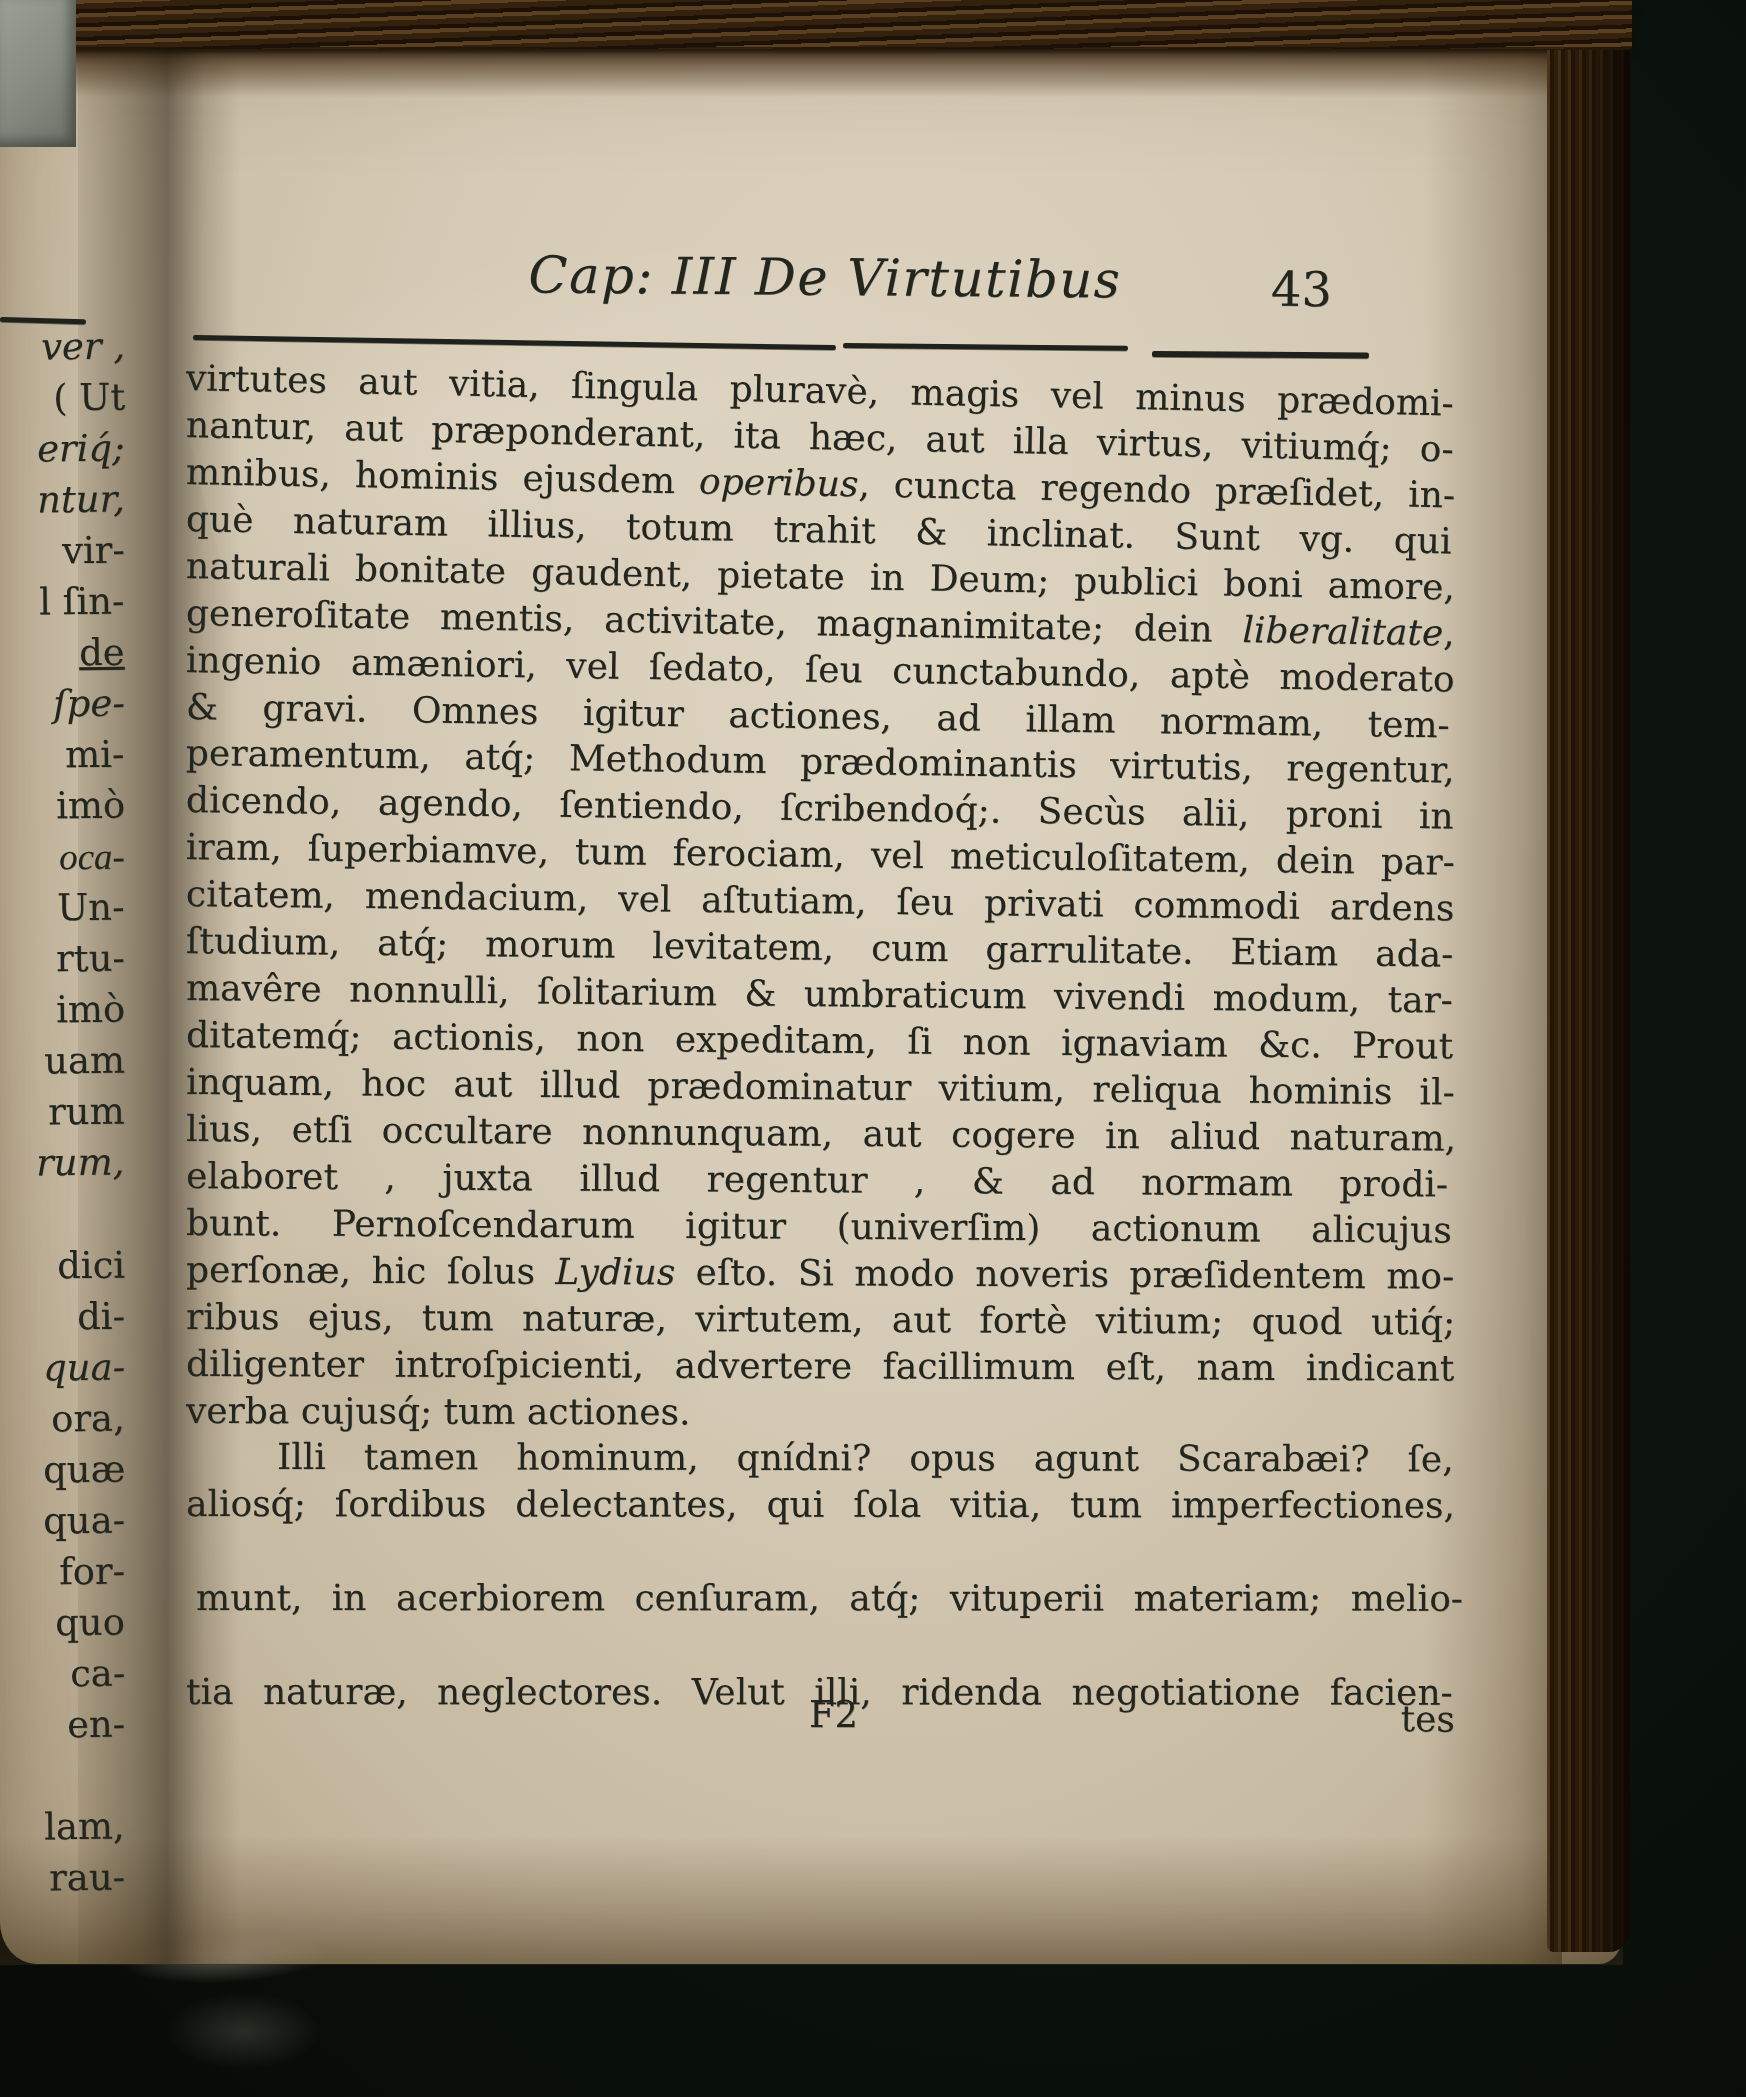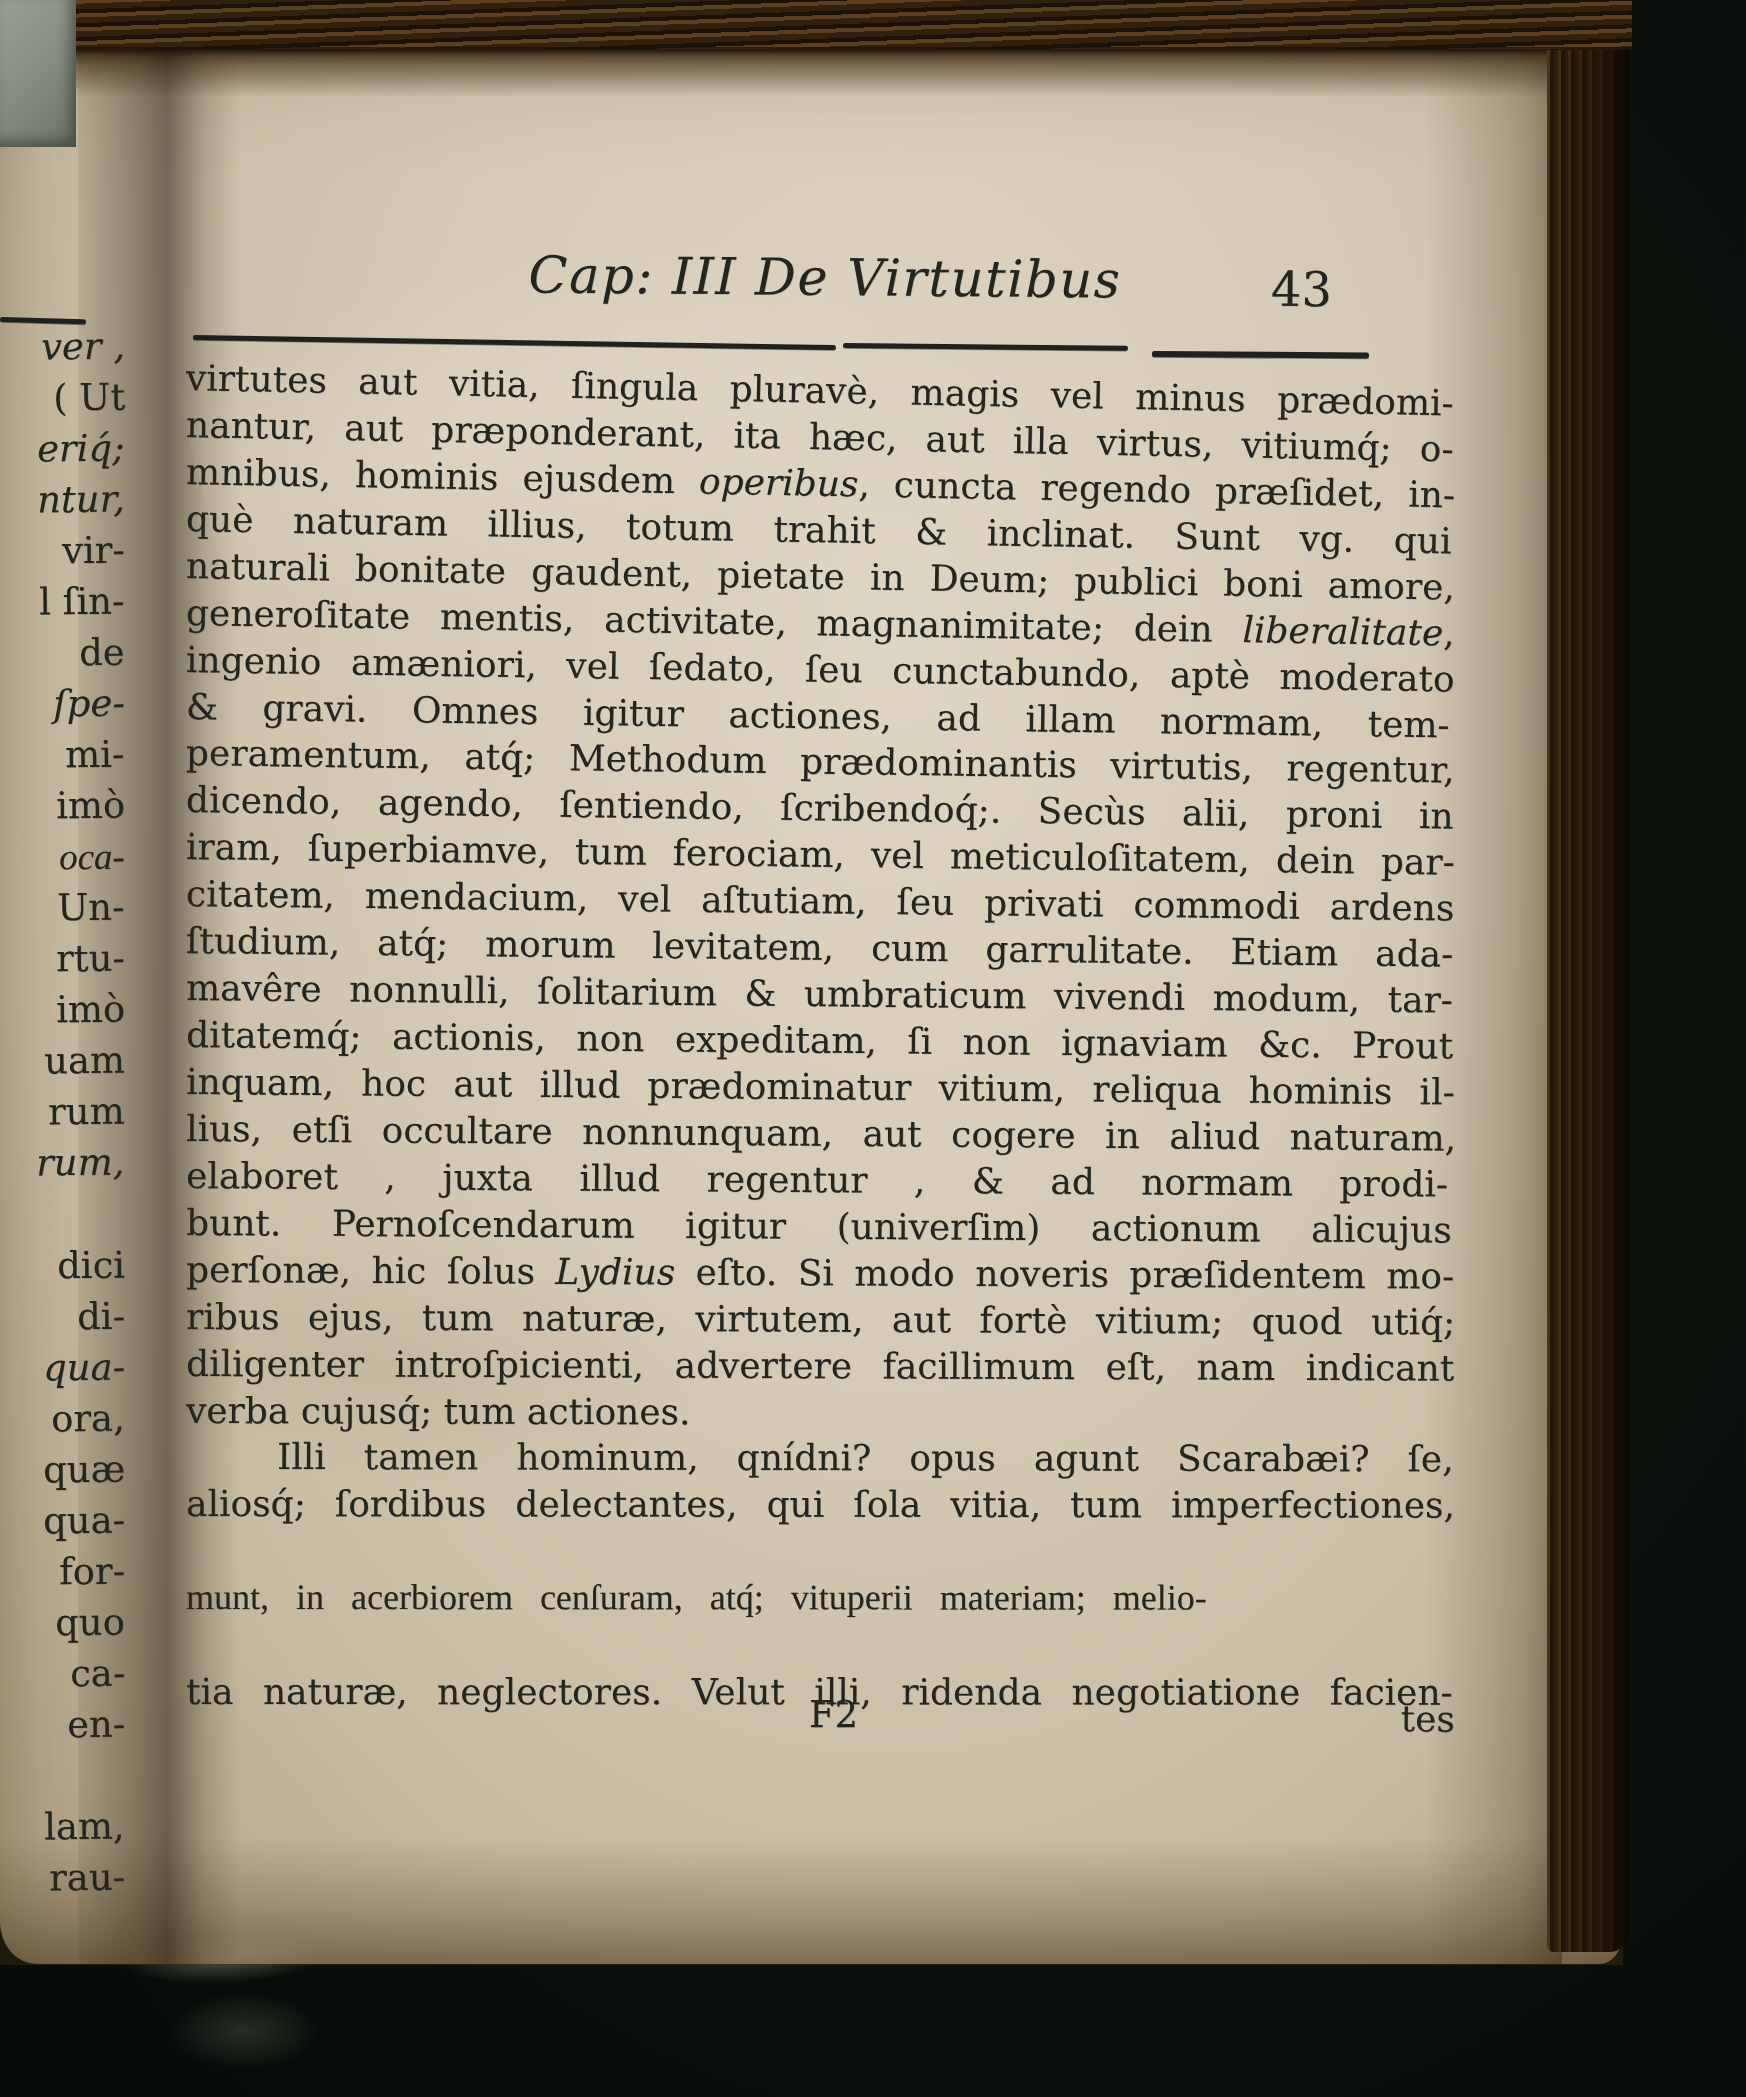--- a/index.html
+++ b/index.html
@@ -97,21 +97,21 @@
   <div class="rule rule-3"></div>
   <div class="rule rule-margin"></div>
 
   <div id="margin-col">
       <div class="mfrag ink it" style="top: 325px;">ver ,</div>
       <div class="mfrag ink" style="top: 376px;">( Ut</div>
       <div class="mfrag ink it" style="top: 427px;">eriq́;</div>
       <div class="mfrag ink it" style="top: 478px;">ntur,</div>
       <div class="mfrag ink" style="top: 529px;">vir-</div>
       <div class="mfrag ink" style="top: 580px;">l ſin-</div>
-      <div class="mfrag ink" style="top: 631px;">de</div>
+      <div class="mfrag ink" style="top: 631px; text-decoration: underline;">de</div>
       <div class="mfrag ink it" style="top: 682px;">ſpe-</div>
       <div class="mfrag ink" style="top: 733px;">mi-</div>
       <div class="mfrag ink" style="top: 784px;">imò</div>
       <div class="mfrag ink it" style="top: 835px; font-family: Liberation Serif, serif;">oca-</div>
       <div class="mfrag ink" style="top: 886px;">Un-</div>
       <div class="mfrag ink" style="top: 937px;">rtu-</div>
       <div class="mfrag ink" style="top: 988px;">imò</div>
       <div class="mfrag ink" style="top: 1039px;">uam</div>
       <div class="mfrag ink" style="top: 1090px;">rum</div>
       <div class="mfrag ink it" style="top: 1141px;">rum,</div>
@@ -148,21 +148,21 @@
       <div class="bline" style="top: 704px; left: 0px; word-spacing: 15.7px; transform: rotate(0.475deg);"><span>inquam, hoc aut illud prædominatur vitium, reliqua hominis il-</span></div>
       <div class="bline" style="top: 751px; left: 0px; word-spacing: 18px; transform: rotate(0.43deg);"><span>lius, etſi occultare nonnunquam, aut cogere in aliud naturam,</span></div>
       <div class="bline" style="top: 798px; left: 0px; word-spacing: 35px; transform: rotate(0.385deg);"><span>elaboret , juxta illud regentur , &amp; ad normam prodi-</span></div>
       <div class="bline" style="top: 845px; left: 0px; word-spacing: 39px; transform: rotate(0.34deg);"><span>bunt. Pernoſcendarum igitur (univerſim) actionum alicujus</span></div>
       <div class="bline" style="top: 892px; left: 0px; word-spacing: 9px; transform: rotate(0.295deg);"><span>perſonæ, hic ſolus </span><span class="it">Lydius</span><span> eſto. Si modo noveris præſidentem mo-</span></div>
       <div class="bline" style="top: 939px; left: 0px; word-spacing: 17px; transform: rotate(0.25deg);"><span>ribus ejus, tum naturæ, virtutem, aut fortè vitium; quod utiq́;</span></div>
       <div class="bline" style="top: 986px; left: 0px; word-spacing: 19px; transform: rotate(0.205deg);"><span>diligenter introſpicienti, advertere facillimum eſt, nam indicant</span></div>
       <div class="bline" style="top: 1033px; left: 0px; transform: rotate(0.16deg);"><span>verba cujusq́; tum actiones.</span></div>
       <div class="bline" style="top: 1079px; left: 91px; word-spacing: 26.5px; transform: rotate(0.115deg);"><span>Illi tamen hominum, qnídni? opus agunt Scarabæi? ſe,</span></div>
       <div class="bline" style="top: 1126px; left: 0px; word-spacing: 17.6px; transform: rotate(0.0699999deg);"><span>aliosq́; ſordibus delectantes, qui ſola vitia, tum imperfectiones,</span></div>
-      <div class="bline" style="top: 1220px; left: 0px; word-spacing: 18px; transform: rotate(0.03deg); font-family: Liberation Serif, serif;"><span>munt, in acerbiorem cenſuram, atq́; vituperii materiam; melio-</span></div>
+      <div class="bline" style="top: 1220px; left: 10px; word-spacing: 18px; transform: rotate(0.03deg);"><span>munt, in acerbiorem cenſuram, atq́; vituperii materiam; melio-</span></div>
       <div class="bline" style="top: 1314px; left: 0px; word-spacing: 18px; transform: rotate(0.03deg);"><span>tia naturæ, neglectores. Velut illi, ridenda negotiatione facien-</span></div>
     </div>
 
   <div class="signature ink">F2</div>
   <div class="catchword ink">tes</div>
 
 </div>
 
 
 </body></html>

